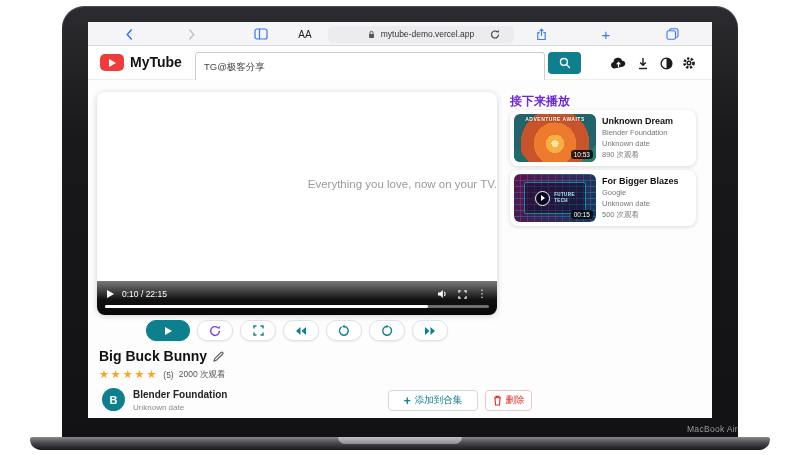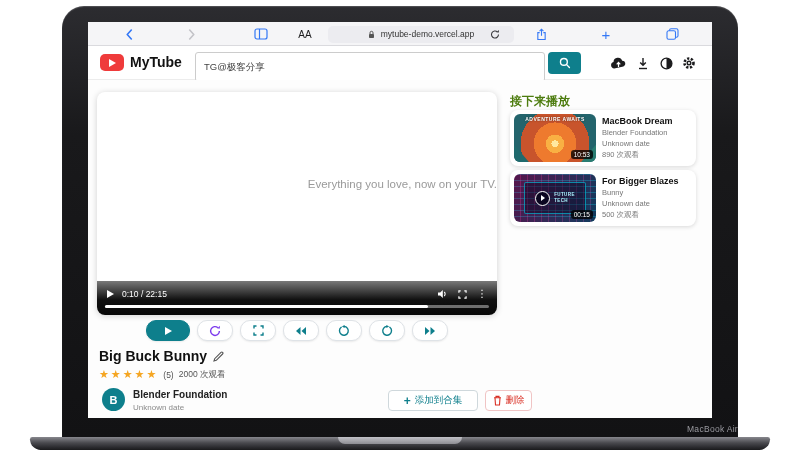--- a/index.html
+++ b/index.html
@@ -50,21 +50,21 @@
 .stars{color:#f5a623;font-size:11px;letter-spacing:2px;cursor:pointer}
 .rating-meta{font-size:8.5px;color:#555}
 .avatar{position:absolute;left:14px;top:366px;width:23px;height:23px;border-radius:50%;background:#0e7f8c;color:#fff;font-size:11px;font-weight:bold;display:flex;align-items:center;justify-content:center}
 .ch-name{position:absolute;left:45px;top:367px;font-size:10px;font-weight:bold;color:#222}
 .ch-date{position:absolute;left:45px;top:381px;font-size:8px;color:#8a8a8a}
 .pill-btn{position:absolute;top:368px;height:21px;border-radius:4px;background:#fff;display:flex;align-items:center;justify-content:center;gap:4px;font-size:9.5px;cursor:pointer}
 .add-btn{left:300px;width:90px;border:1px solid #cfd8dc;color:#0e7f8c}
 .add-plus{font-size:12px;color:#0e7f8c;font-weight:bold}
 .del-btn{left:397px;width:47px;border:1px solid #f0c4c4;color:#d93025}
 
-.upnext-head{position:absolute;left:422px;top:71px;font-size:12px;font-weight:bold;color:#4d7c0f}
+.upnext-head{position:absolute;left:422px;top:71px;font-size:12px;font-weight:bold;color:#6d28d9}
 .up-card{position:absolute;left:422px;width:186px;height:56px;background:#fff;border-radius:8px;box-shadow:0 1px 4px rgba(0,0,0,.15);cursor:pointer}
 .card1{top:88px}.card2{top:148px}
 .thumb{position:absolute;left:4px;top:4px;width:82px;height:48px;border-radius:6px;overflow:hidden}
 .thumb1{background:radial-gradient(circle at 50% 62%,#ffe9a0 0 7%,#f9b043 7% 18%,#ee7a2e 18% 42%,#c8542c 42% 68%,#23646c 68%)}
 .thumb1 .mtn-l{position:absolute;left:-14px;bottom:-6px;width:0;height:0;border-bottom:40px solid #1f6a6d;border-right:34px solid transparent}
 .thumb1 .mtn-r{position:absolute;right:-14px;bottom:-6px;width:0;height:0;border-bottom:40px solid #2a7d72;border-left:34px solid transparent}
 .thumb-cap{position:absolute;left:0;right:0;top:2px;text-align:center;font-size:5px;font-weight:bold;color:#fff;letter-spacing:.5px;text-shadow:0 0 2px rgba(0,0,0,.6)}
 .thumb2{background:linear-gradient(115deg,rgba(255,45,149,.28),rgba(0,229,255,.22)),repeating-linear-gradient(0deg,transparent 0 5px,rgba(0,229,255,.28) 5px 6px),repeating-linear-gradient(90deg,transparent 0 6px,rgba(255,45,149,.28) 6px 7px),#150b30}
 .t2-frame{position:absolute;left:10px;top:8px;right:10px;bottom:8px;border:1px solid rgba(0,229,255,.55);border-radius:2px;display:flex;align-items:center;justify-content:center;gap:4px;background:rgba(10,5,30,.45)}
 .t2-play{width:15px;height:15px;border-radius:50%;background:#0b0620;border:1.5px solid #fff;display:flex;align-items:center;justify-content:center;flex:none}
@@ -284,40 +284,40 @@
     <div class="upnext-head">接下来播放</div>
 
     <div class="up-card card1">
       <div class="thumb thumb1">
         <div class="mtn-l"></div>
           <div class="mtn-r"></div>
         <div class="thumb-cap">ADVENTURE AWAITS</div>
         <div class="dur">10:53</div>
       </div>
       <div class="up-txt">
-        <div class="up-title">MacBook Dream</div>
+        <div class="up-title">Unknown Dream</div>
         <div class="up-meta">Blender Foundation</div>
         <div class="up-meta">Unknown date</div>
         <div class="up-meta">890 次观看</div>
       </div>
     </div>
 
     <div class="up-card card2">
       <div class="thumb thumb2">
         <div class="t2-frame">
           <div class="t2-play">
               <i></i>
             </div>
           <div class="t2-cap"><span>FUTURE</span><br><span>TECH</span></div>
         </div>
         <div class="dur">00:15</div>
       </div>
       <div class="up-txt">
         <div class="up-title">For Bigger Blazes</div>
-        <div class="up-meta">Bunny</div>
+        <div class="up-meta">Google</div>
         <div class="up-meta">Unknown date</div>
         <div class="up-meta">500 次观看</div>
       </div>
     </div>
 
   </div>
   <div class="bezel-label">MacBook Air</div>
 </div>
 
 <div class="base">

